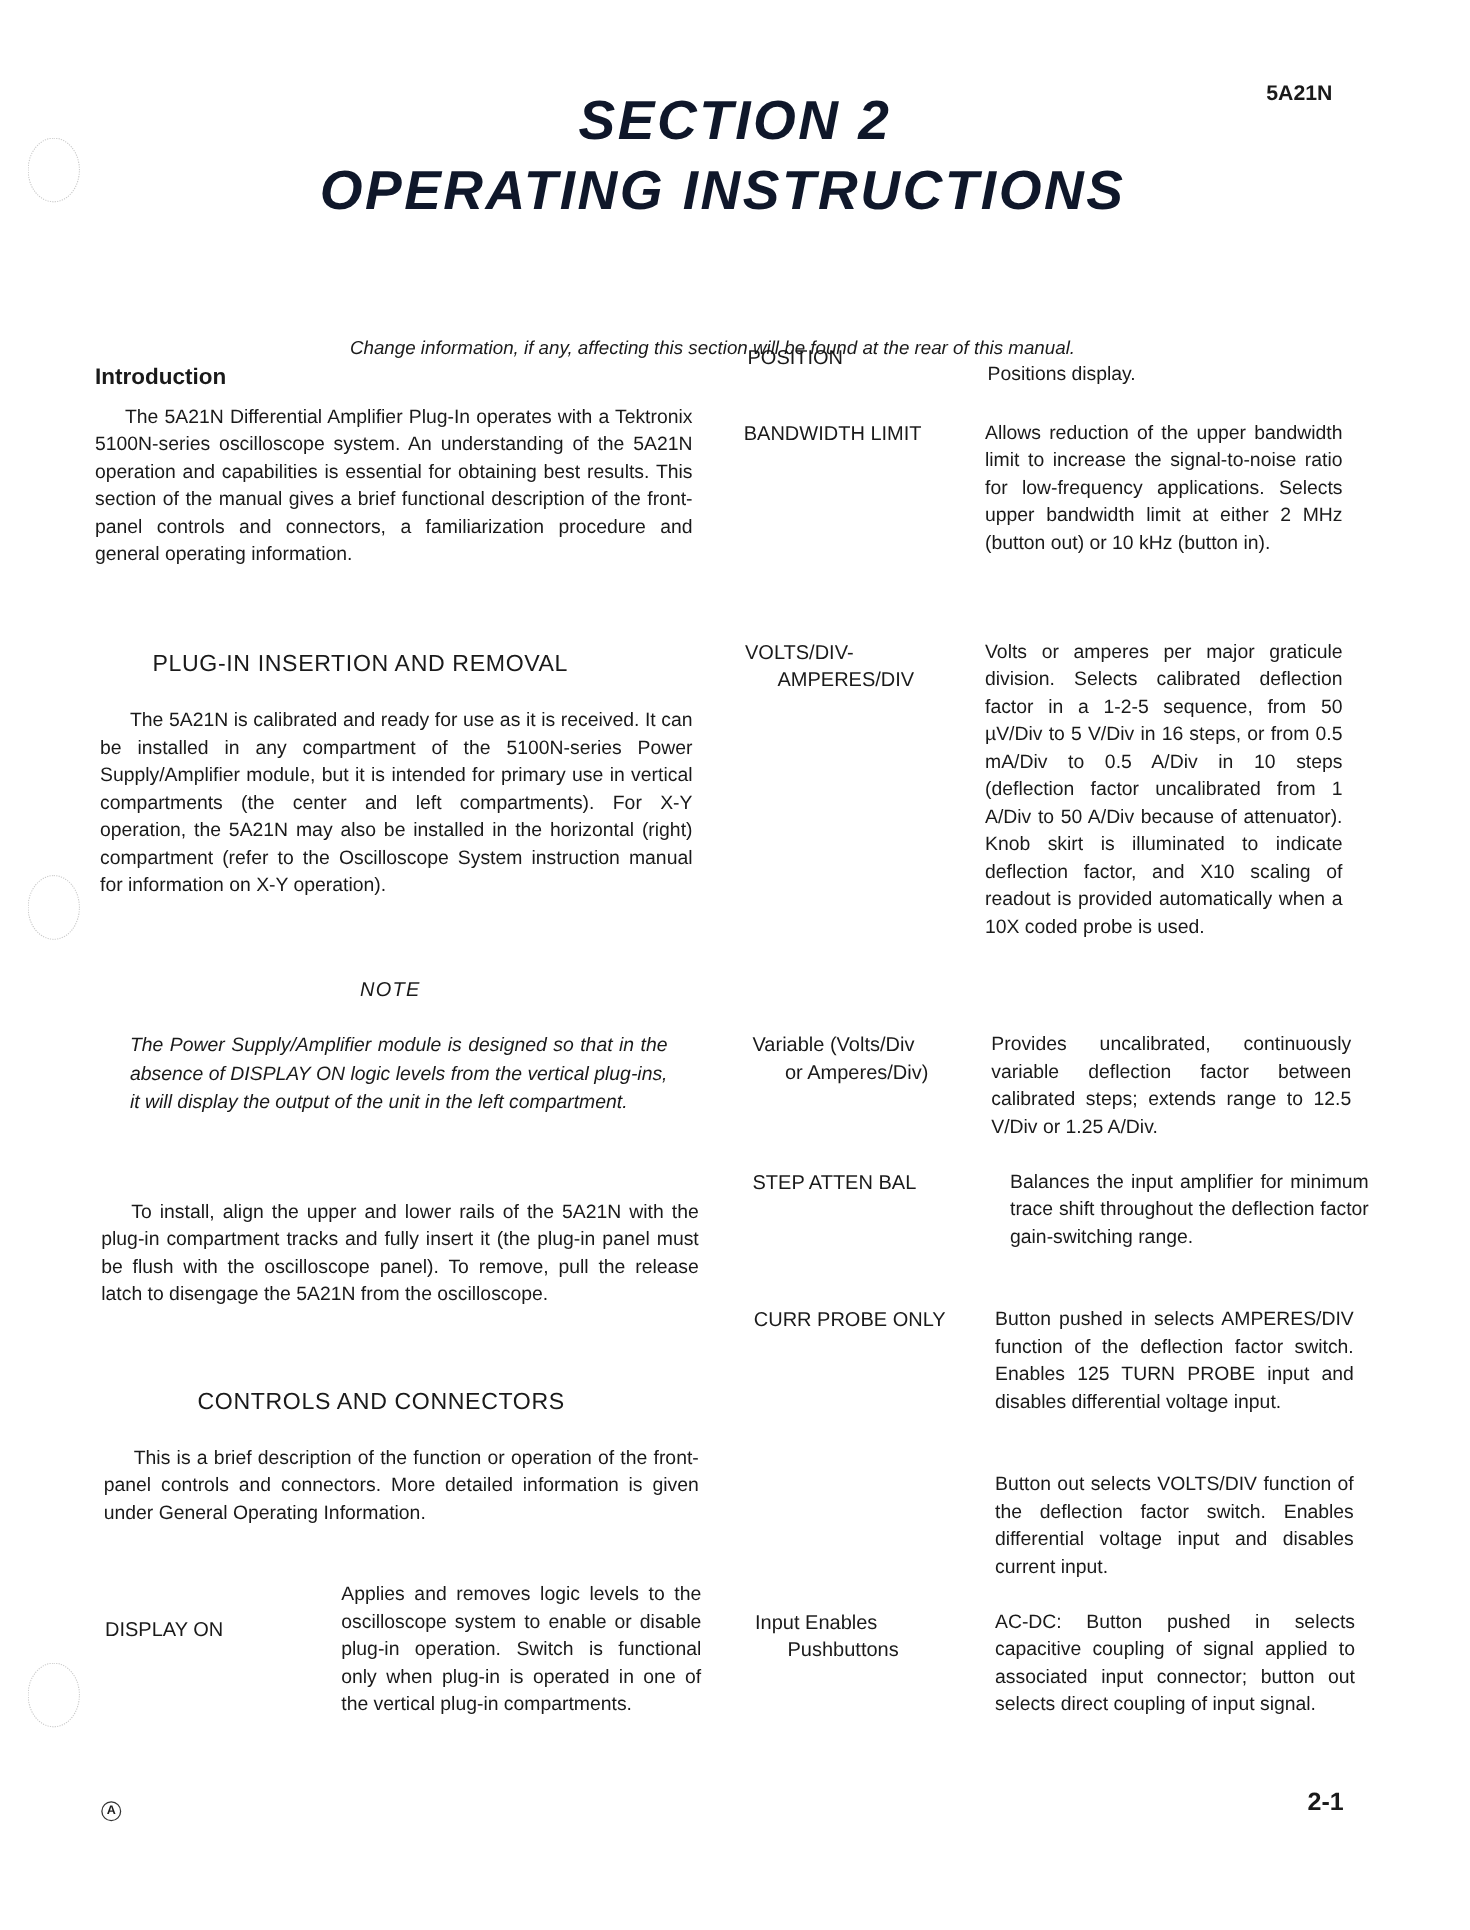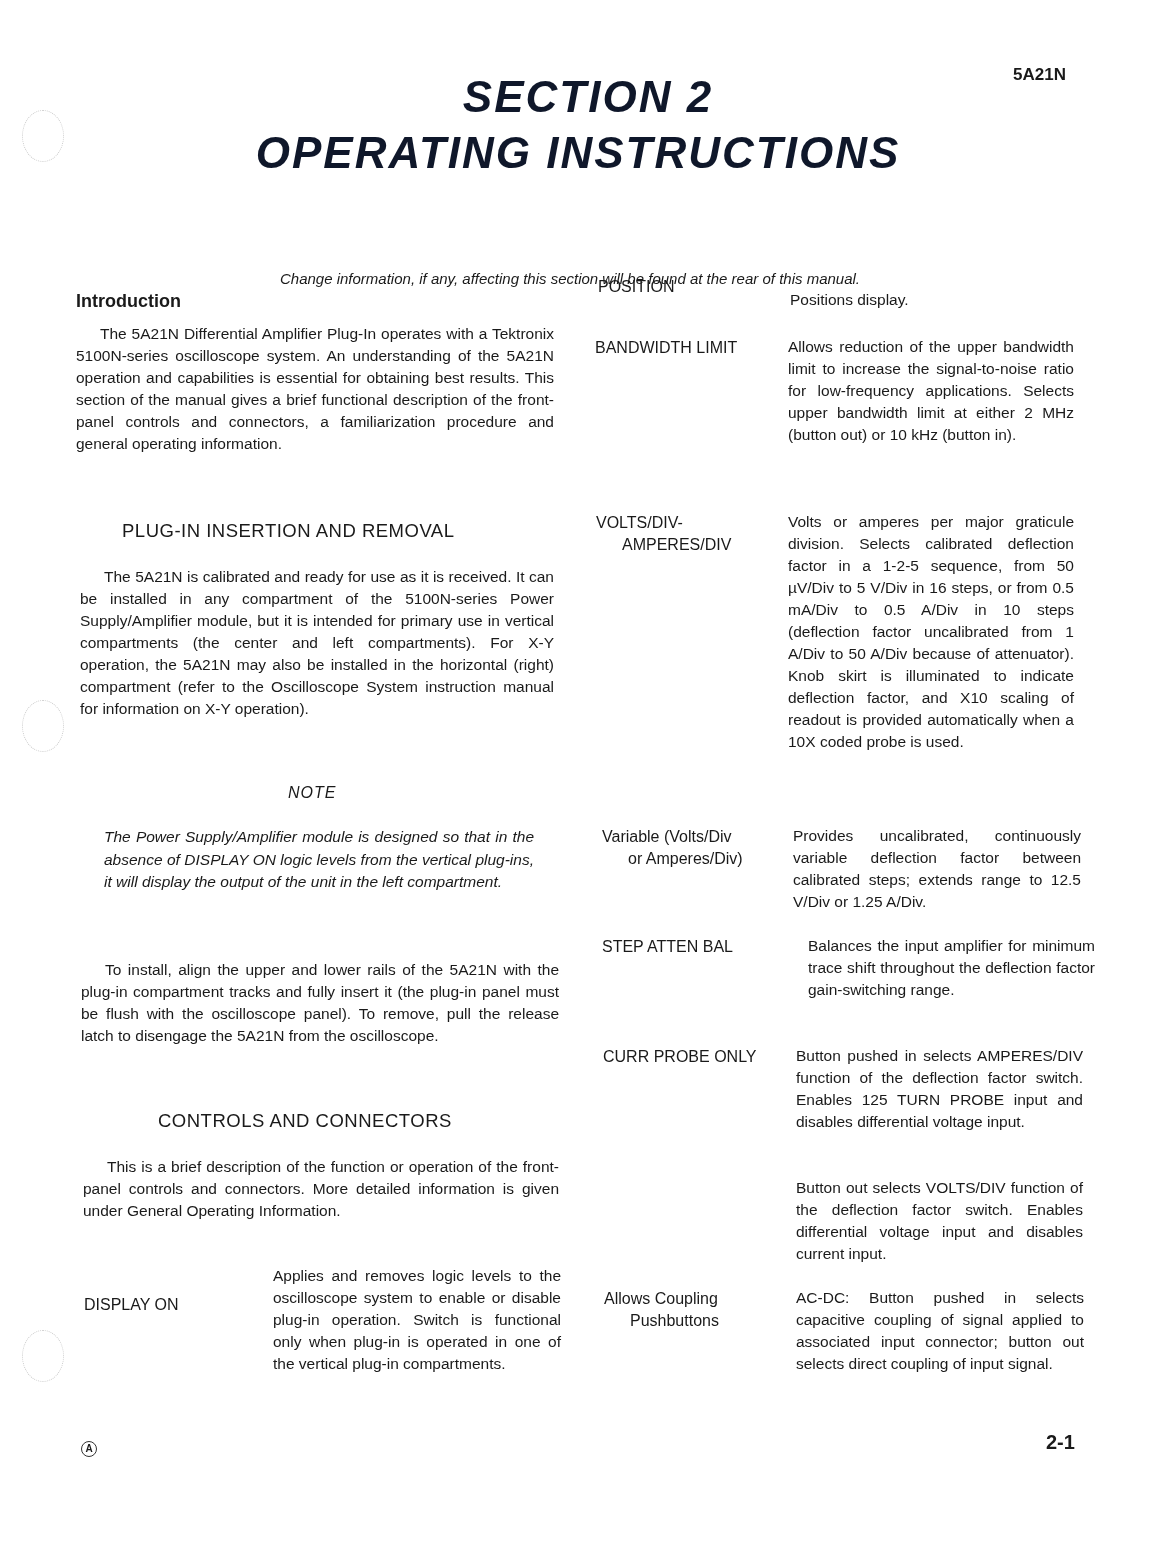--- a/index.html
+++ b/index.html
@@ -77,19 +77,19 @@
 <div class="abs ctrl-desc" style="left:793px;width:288px;top:825px;">Provides uncalibrated, continuously variable deflection factor between calibrated steps; extends range to 12.5 V/Div or 1.25 A/Div.</div>
 
 <div class="abs ctrl-label" style="left:602px;top:936px;">STEP ATTEN BAL</div>
 <div class="abs ctrl-desc" style="left:795px;width:287px;top:935px;margin-left:13px;">Balances the input amplifier for minimum trace shift throughout the deflection factor gain-switching range.</div>
 
 <div class="abs ctrl-label" style="left:603px;top:1046px;">CURR PROBE ONLY</div>
 <div class="abs ctrl-desc" style="left:796px;width:287px;top:1045px;">Button pushed in selects AMPERES/DIV function of the deflection factor switch. Enables 125 TURN PROBE input and disables differential voltage input.</div>
 <div class="abs ctrl-desc" style="left:796px;width:287px;top:1177px;">Button out selects VOLTS/DIV function of the deflection factor switch. Enables differential voltage input and disables current input.</div>
 
 <div class="abs ctrl-label" style="left:604px;top:1288px;">
-  <span>Allows Coupling</span>
+  <span>Input Enables</span>
   <span class="l2">Pushbuttons</span>
 </div>
 <div class="abs ctrl-desc" style="left:796px;width:288px;top:1287px;">AC-DC: Button pushed in selects capacitive coupling of signal applied to associated input connector; button out selects direct coupling of input signal.</div>
 
 <div class="abs logo">A</div>
 <div class="abs page-num">2-1</div>
 
 </body></html>

